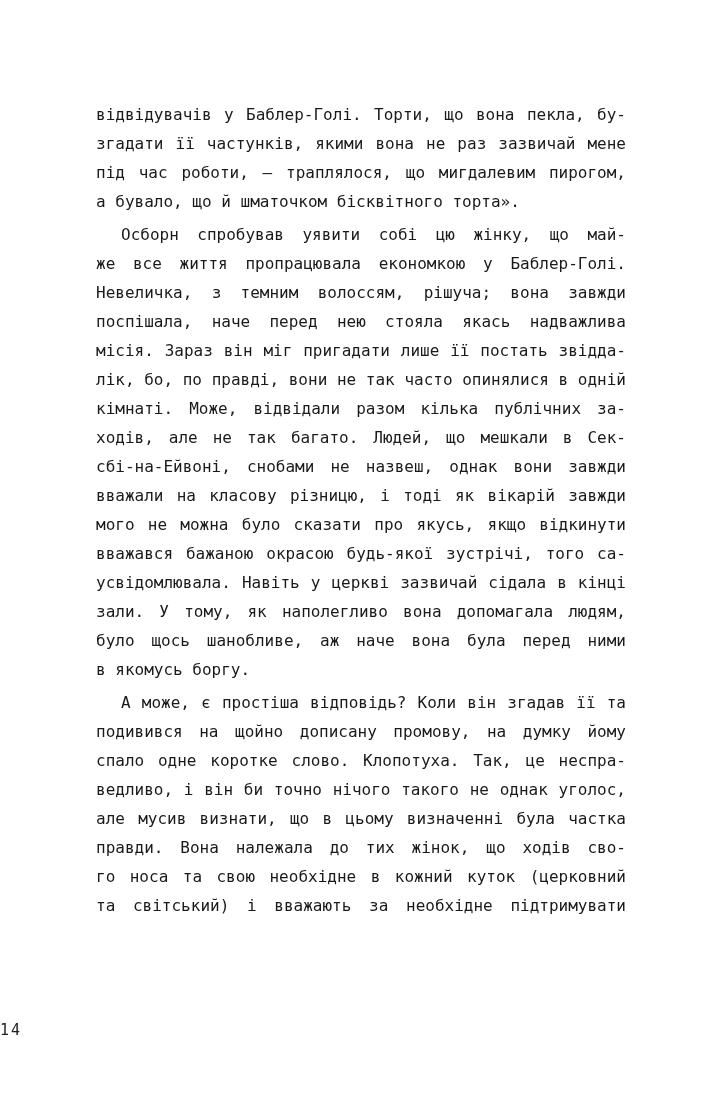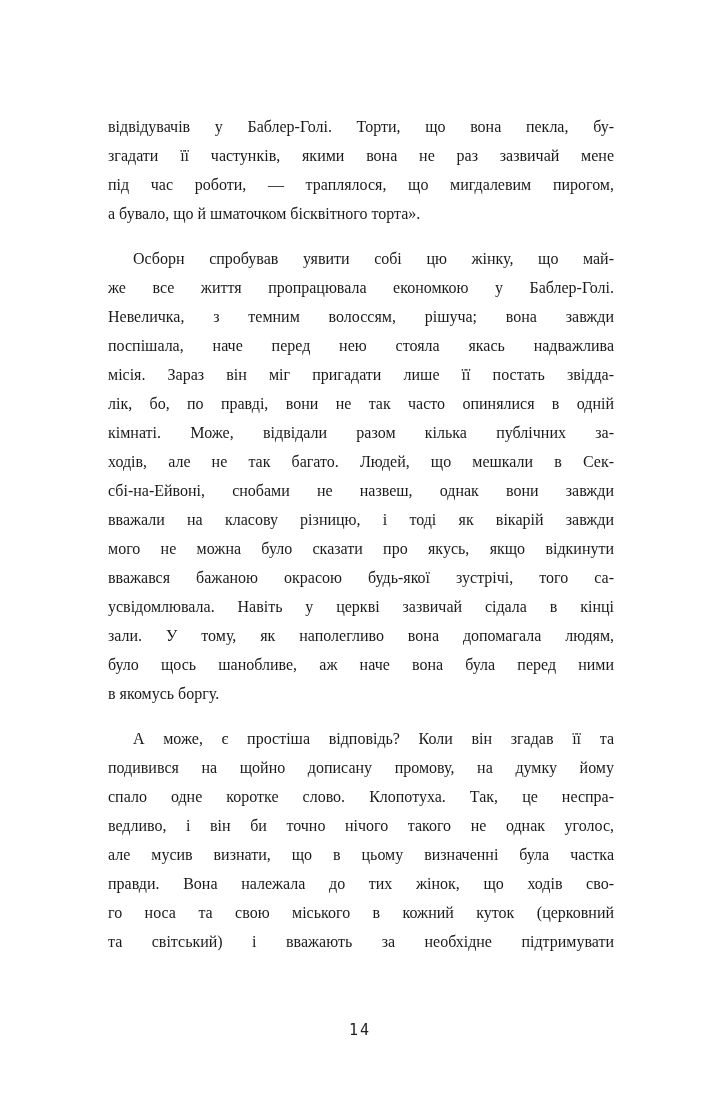--- a/index.html
+++ b/index.html
@@ -19,43 +19,41 @@
   .text-block {
     position: absolute;
     left: 92px;
     top: 96px;
     width: 538px;
     color: #1a1a1a;
     font-size: 16px;
     line-height: 29px;
   }
   .para {
-    margin: 16px;
+    margin: 4px;
     padding: 0;
-    font-family: Liberation Serif, serif;
   }
   .line {
     text-align: justify;
     text-align-last: justify;
     text-justify: inter-word;
     height: 29px;
     overflow: hidden;
   }
   .line.flush {
     text-align-last: left;
   }
   .para.indent .line:first-child {
     text-indent: 25px;
   }
   .page-number {
     position: absolute;
     top: 1021px;
     left: 0;
     width: 720px;
-    text-align: center;
     color: #222222;
     font-size: 15px;
     letter-spacing: 2px;
   }
 </style>
 </head>
 <body>
 
 <div class="page" style="background: rgb(255, 255, 255);">
   <div class="text-block" id="text-block" style="color: rgb(26, 26, 26);">
@@ -83,18 +81,18 @@
         <div class="line">було щось шанобливе, аж наче вона була перед ними</div>
         <div class="line flush">в якомусь боргу.</div>
       </div>
       <div class="para indent">
         <div class="line">А може, є простіша відповідь? Коли він згадав її та</div>
         <div class="line">подивився на щойно дописану промову, на думку йому</div>
         <div class="line">спало одне коротке слово. Клопотуха. Так, це неспра-</div>
         <div class="line">ведливо, і він би точно нічого такого не однак уголос,</div>
         <div class="line">але мусив визнати, що в цьому визначенні була частка</div>
         <div class="line">правди. Вона належала до тих жінок, що ходів сво-</div>
-        <div class="line">го носа та свою міського в кожний куток (церковний</div>
+        <div class="line">го носа та свою необхідне в кожний куток (церковний</div>
         <div class="line">та світський) і вважають за необхідне підтримувати</div>
       </div>
     </div>
   <div class="page-number">14</div>
 </div>
 
 </body></html>

